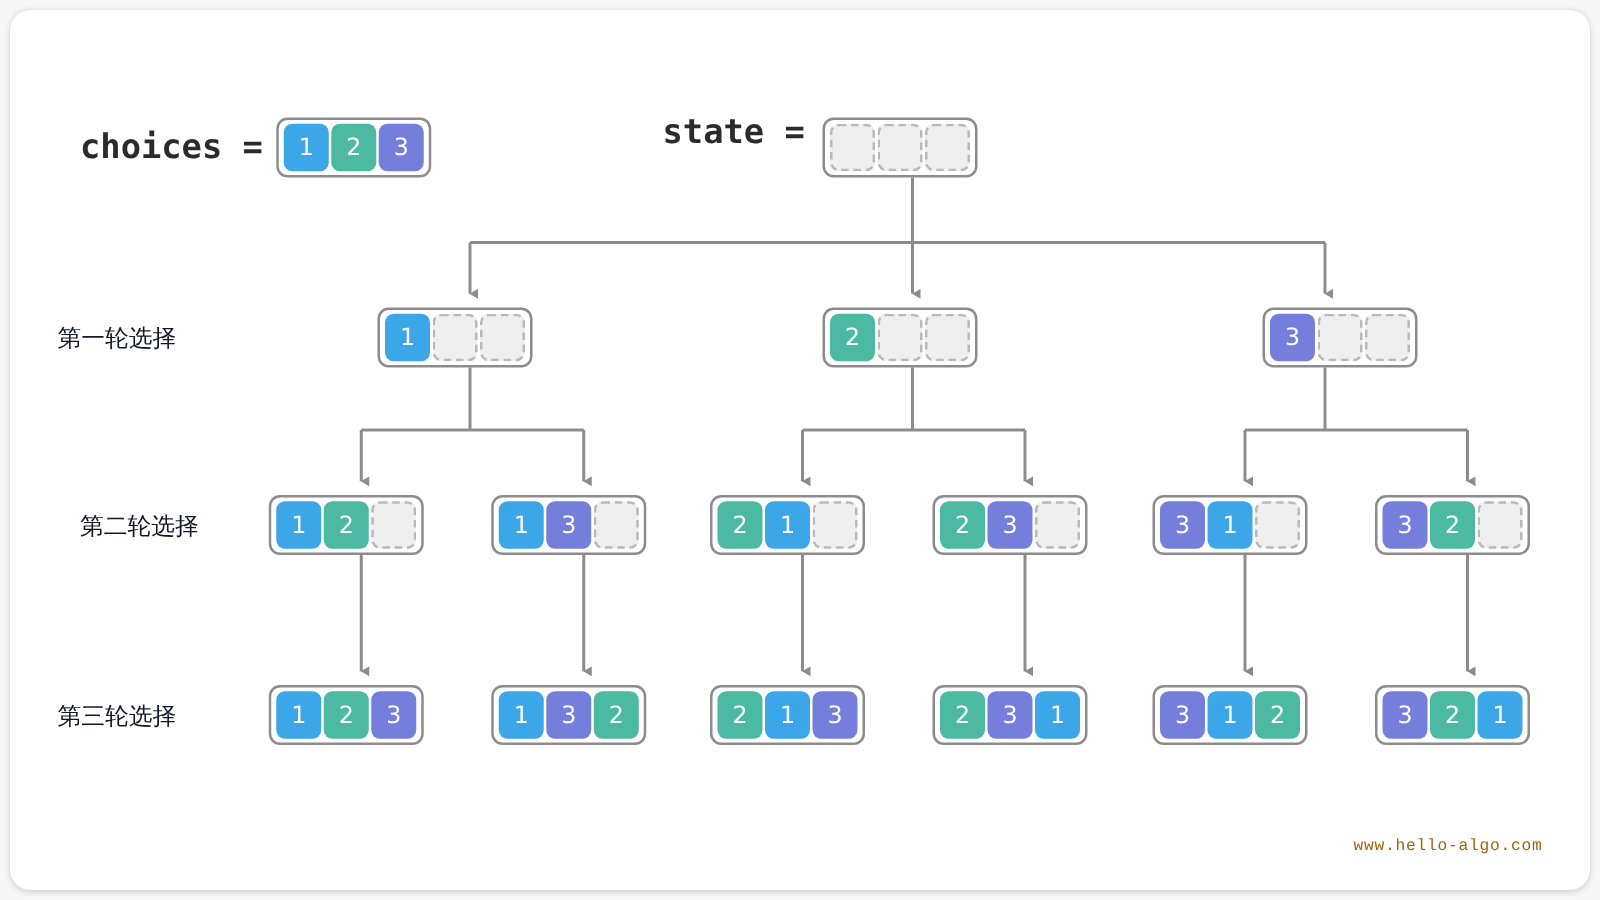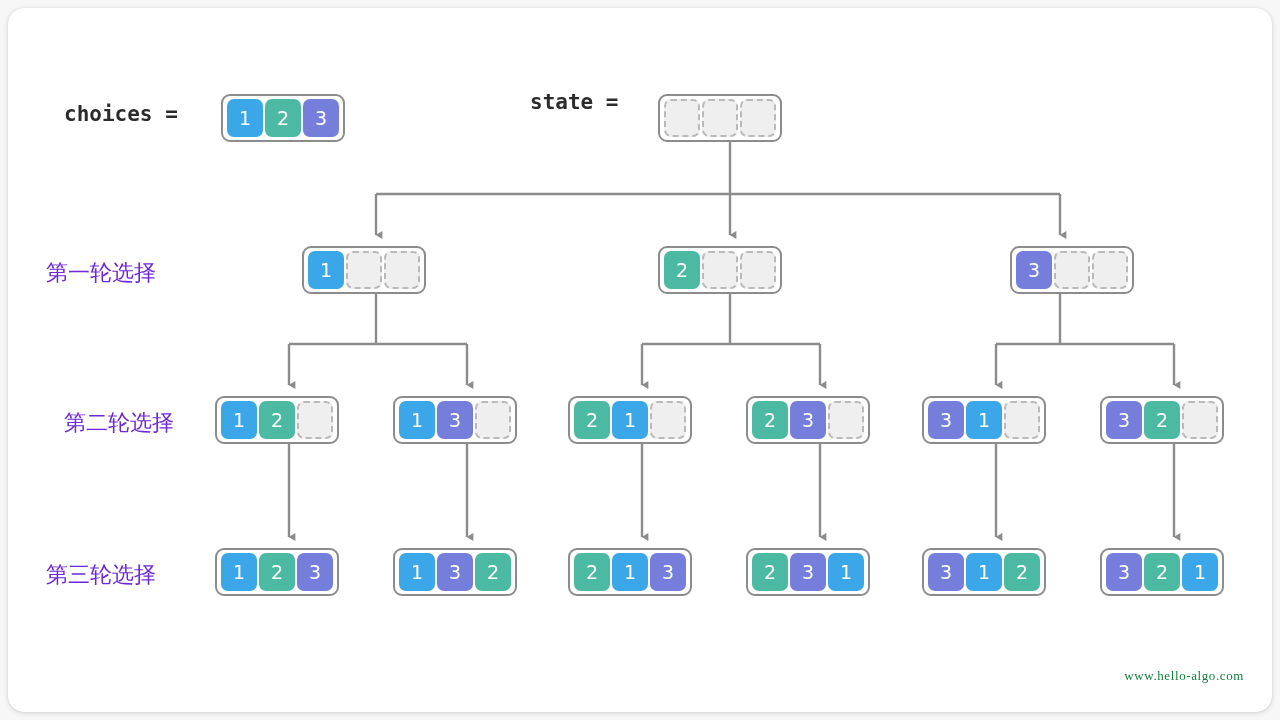--- a/index.html
+++ b/index.html
@@ -30,41 +30,41 @@
     background: #ffffff;
     border-radius: 16px;
     box-shadow: 0 1px 5px rgba(0,0,0,0.16), 0 0 1px rgba(0,0,0,0.10);
   }
 
   
   .mono-label {
     position: absolute;
     font-family: "DejaVu Sans Mono", "Liberation Mono", monospace;
     font-weight: bold;
-    font-size: 21px;
+    font-size: 27px;
     color: #2b2b2b;
     white-space: nowrap;
   }
 
   .row-label {
     position: absolute;
     font-family: "DejaVu Sans", "Liberation Sans", sans-serif;
-    font-size: 22px;
-    color: #6d28d9;
+    font-size: 19px;
+    color: #0f172a;
     white-space: nowrap;
   }
 
   .watermark {
     position: absolute;
-    right: 28px;
+    right: 38px;
     bottom: 28px;
-    font-family: Liberation Serif, serif;
+    font-family: Liberation Mono, monospace;
     font-size: 13px;
     letter-spacing: 0.6px;
-    color: #15803d;
+    color: #a16207;
     white-space: nowrap;
   }
 
   
   .arr {
     position: absolute;
     display: flex;
     align-items: center;
     box-sizing: border-box;
     border: 2px solid #8c8c8c;

